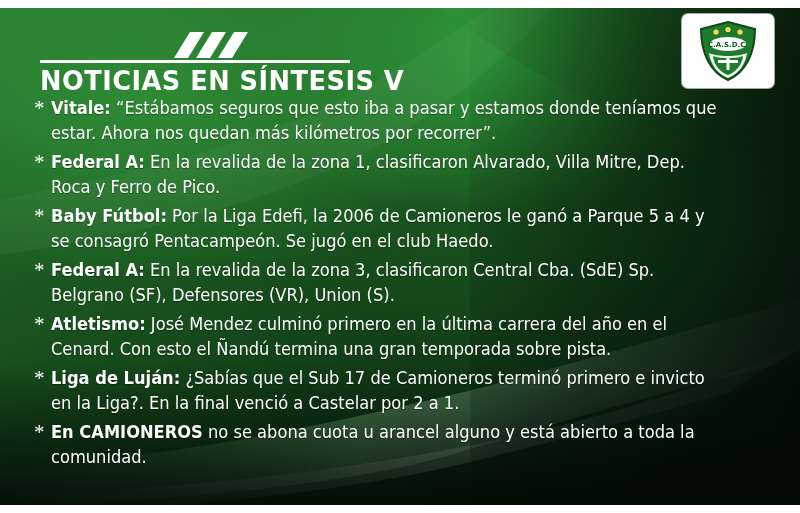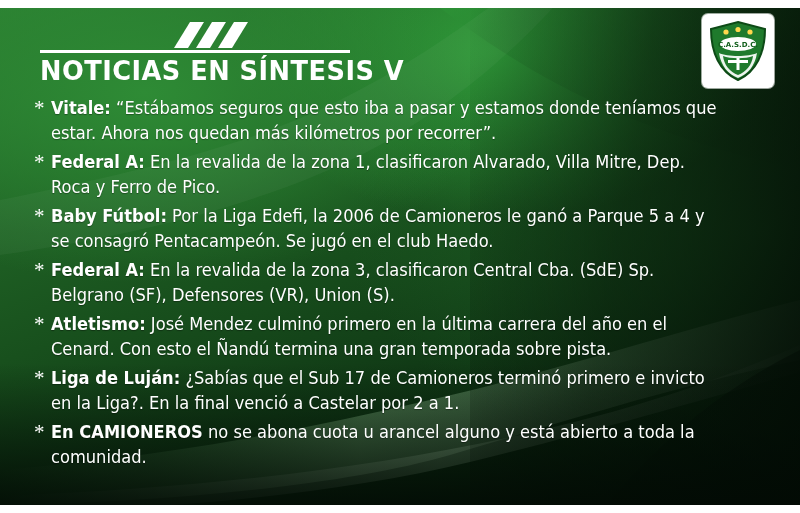--- a/index.html
+++ b/index.html
@@ -55,21 +55,21 @@
   .margin-bottom {
     position: absolute;
     bottom: 0; left: 0;
     width: 800px; height: 8px;
     background: #ffffff;
   }
 
   
   .header {
     position: absolute;
-    top: 22px;
+    top: 32px;
     left: 40px;
     width: 560px;
   }
   .slashes {
     height: 26px;
     margin-bottom: 2px;
     margin-left: 130px;
     display: flex;
     align-items: flex-end;
   }
@@ -90,21 +90,21 @@
     transform: scaleX(0.95);
     transform-origin: left center;
     white-space: nowrap;
   }
 
   
   .crest {
     position: absolute;
     top: 14px;
     right: 26px;
-    width: 72px;
+    width: 92px;
     height: 74px;
     background: #ffffff;
     border-radius: 6px;
     box-shadow: 0 0 0 1px rgba(255,255,255,0.6);
     display: flex;
     align-items: center;
     justify-content: center;
     text-decoration: underline;
   }
 

